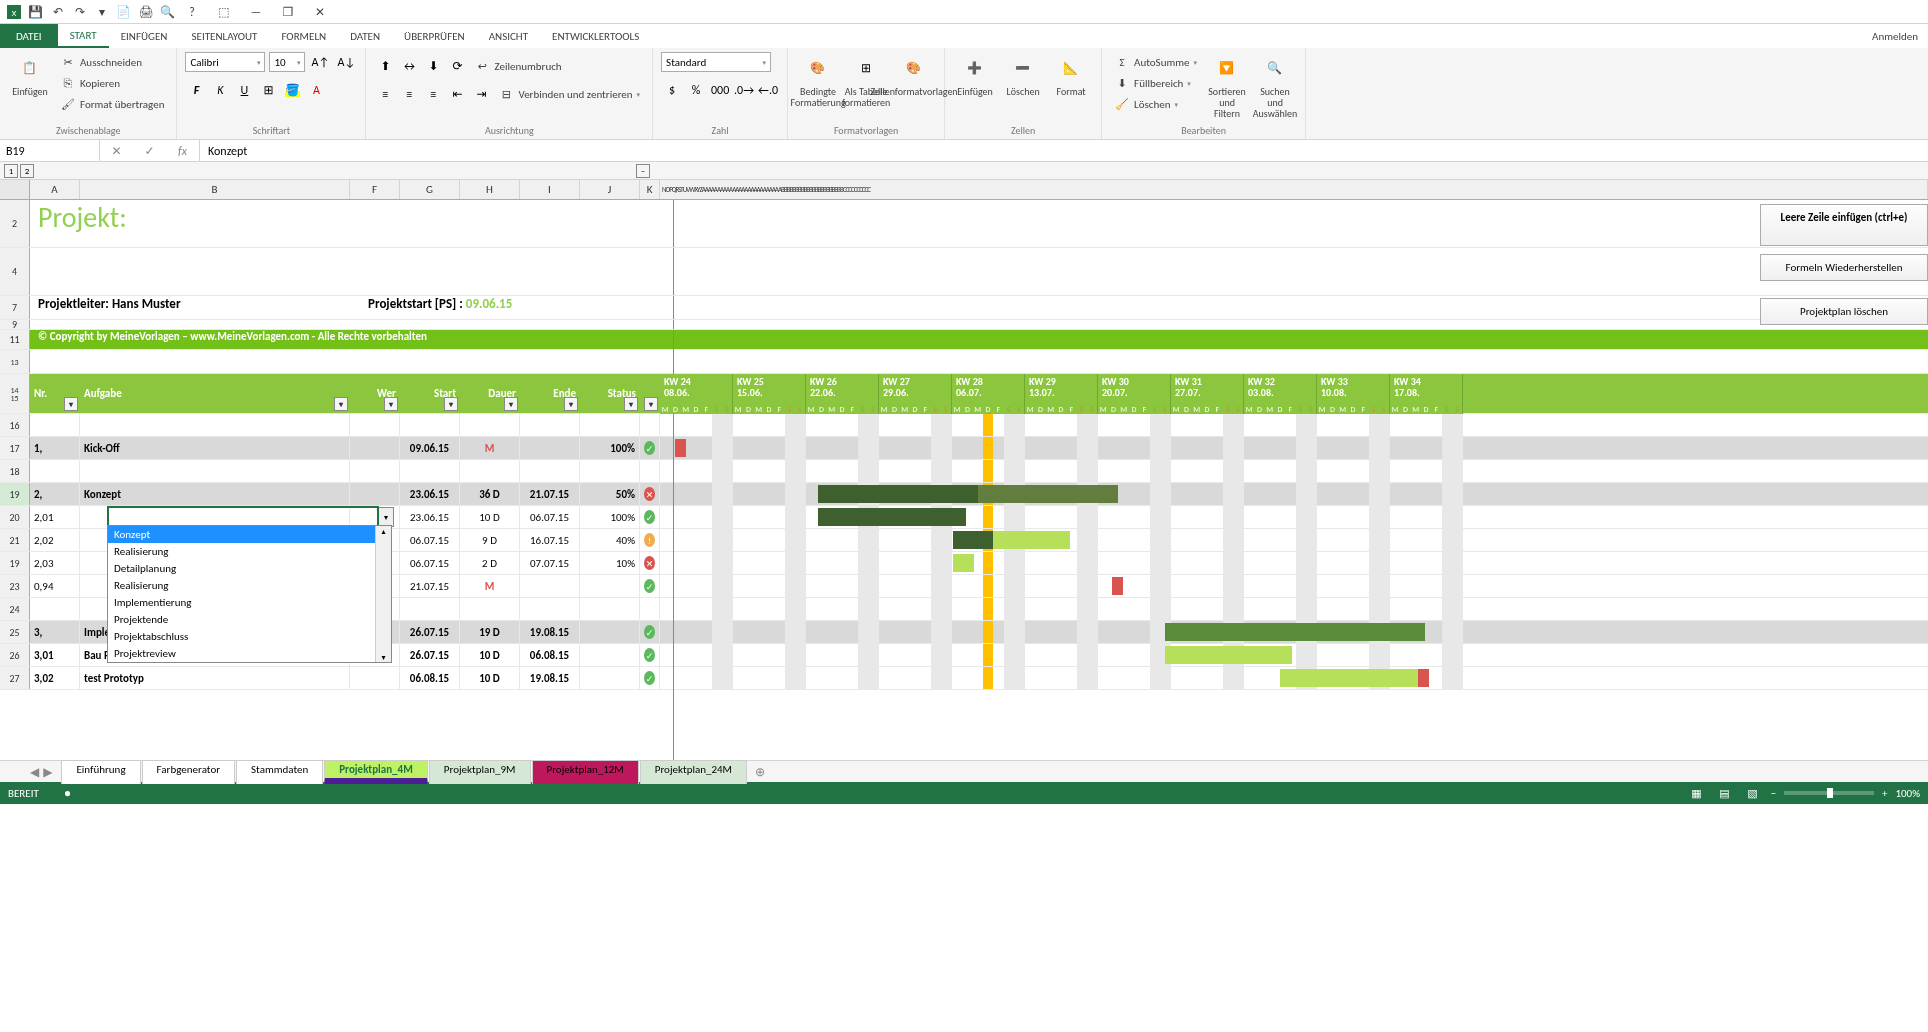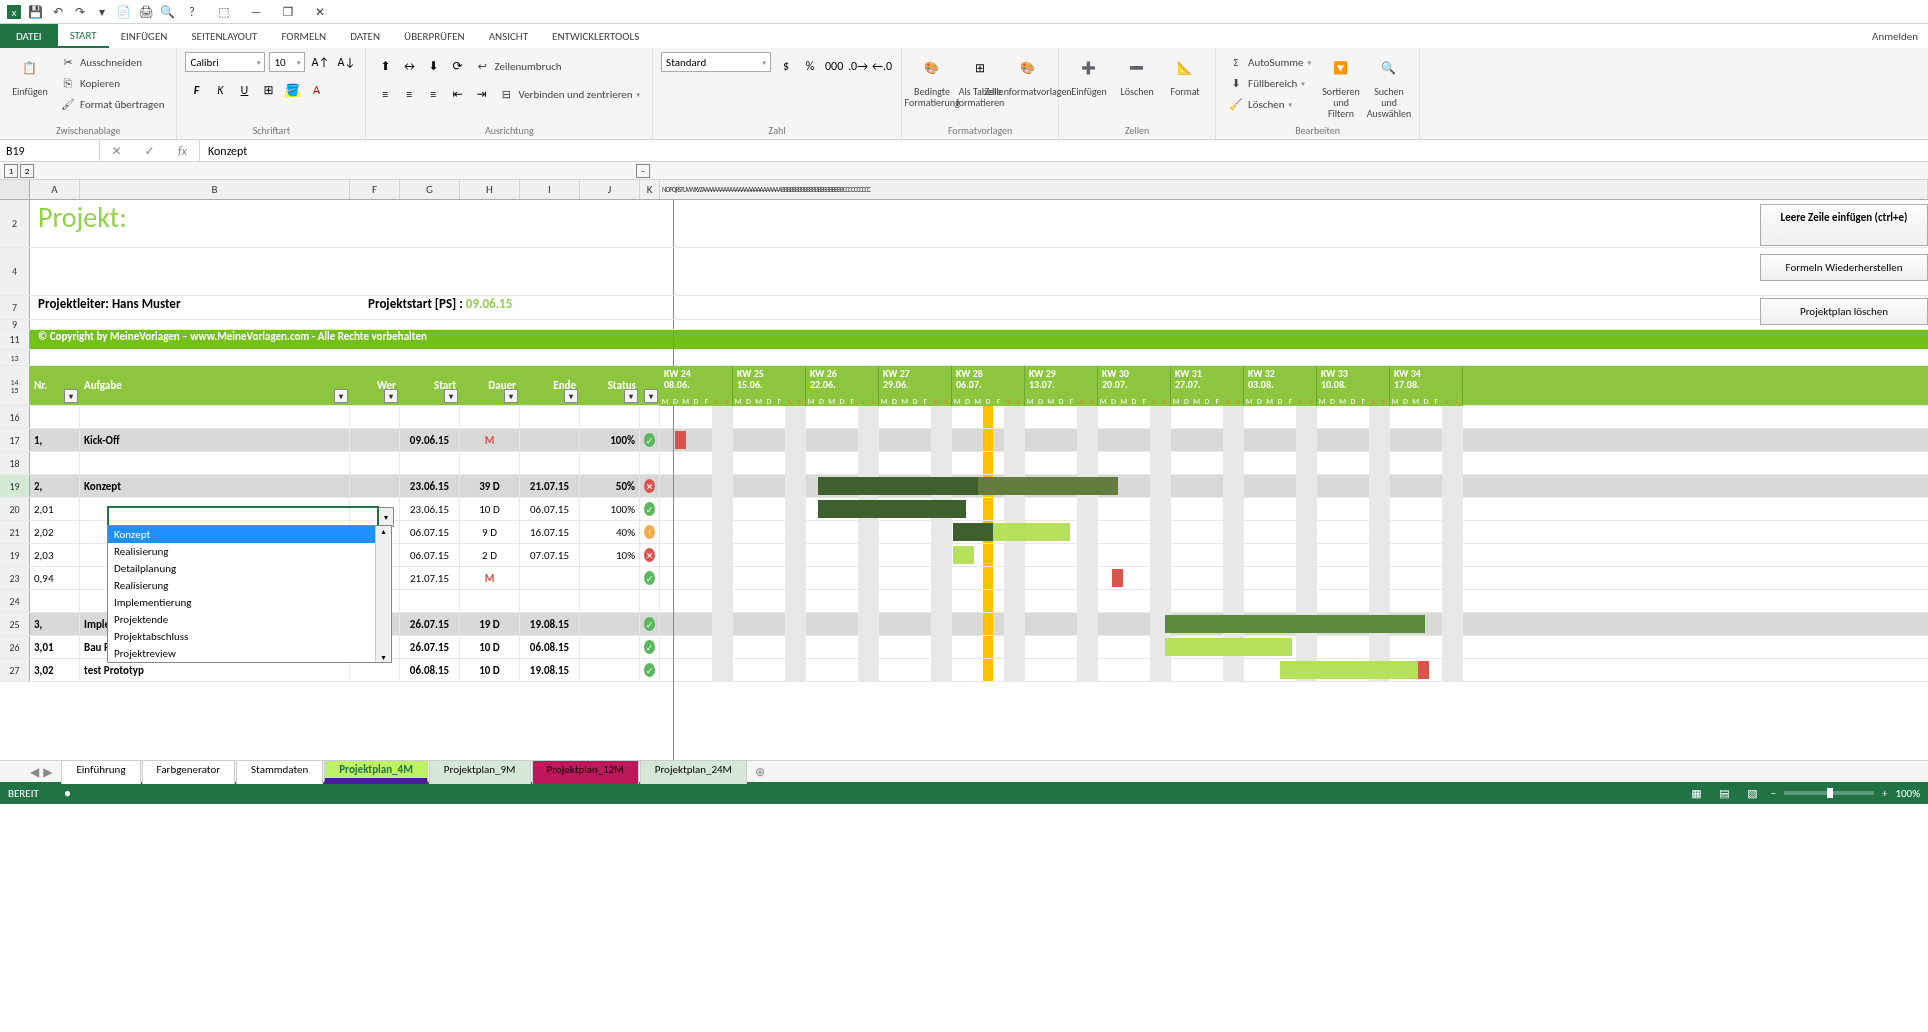--- a/index.html
+++ b/index.html
@@ -246,21 +246,21 @@
         <div class="stack-row">
             <span class="ico">⊟</span>
             <span>Verbinden und zentrieren</span>
             <span class="small-tri">▾</span>
           </div>
       </div>
     </div>
     <div class="rg-label">Ausrichtung</div>
   </div>
   <div class="ribbon-group">
-    <div class="rg-content" style="flex-direction:row">
+    <div class="rg-content" style="flex-direction:column">
       <div class="num-fmt">
           <span>Standard</span>
           <span class="small-tri">▾</span>
         </div>
       <div class="fmt-row">
         <div class="fmt-btn">$</div>
         <div class="fmt-btn">%</div>
         <div class="fmt-btn">000</div>
         <div class="fmt-btn">.0→</div>
         <div class="fmt-btn">←.0</div>
@@ -388,21 +388,21 @@
       </div>
     <div class="side-btn" style="top:4px;height:42px"><b>Leere Zeile einfügen (ctrl+e)</b></div>
     <div class="side-btn" style="top:54px">Formeln Wiederherstellen</div>
     <div class="side-btn" style="top:98px">Projektplan löschen</div>
   </div>
 
   <div class="row copyright-row">
     <div class="rh">11</div>
     <div class="copyright-text" style="flex:1">© Copyright by MeineVorlagen – www.MeineVorlagen.com - Alle Rechte vorbehalten</div>
   </div>
-  <div class="row" style="height:16px">
+  <div class="row" style="height:24px">
       <div class="rh" style="font-size:8px">13</div>
     </div>
 
   <div class="row header-green">
     <div class="rh" style="background:#f0f0f0;font-size:8px;line-height:8px">14<br>15</div>
     <div class="hdr-cell col-A">
         <span>Nr.</span>
         <div class="filter-btn">▾</div>
       </div>
     <div class="hdr-cell col-B">
@@ -648,21 +648,21 @@
           <div class="wk-bg" style="left:782px"></div>
           <div class="today-line"></div>
         </div>
       </div>
       <div class="row data-row gray-row">
     <div class="rh sel">19</div>
     <div class="cell col-A data-cell bold">2,</div>
     <div class="cell col-B data-cell bold">Konzept</div>
     <div class="cell col-F data-cell"></div>
     <div class="cell col-G data-cell bold" style="justify-content:center">23.06.15</div>
-    <div class="cell col-H data-cell bold" style="justify-content:center">39 D</div>
+    <div class="cell col-H data-cell bold" style="justify-content:center">36 D</div>
     <div class="cell col-I data-cell bold" style="justify-content:center">21.07.15</div>
     <div class="cell col-J data-cell bold" style="justify-content:flex-end">50%</div>
     <div class="cell col-K data-cell" style="justify-content:center">
           <span class="status-ico st-red">✕</span>
         </div>
     <div class="gantt-track">
           <div class="wk-bg" style="left:52px"></div>
           <div class="wk-bg" style="left:125px"></div>
           <div class="wk-bg" style="left:198px"></div>
           <div class="wk-bg" style="left:271px"></div>

